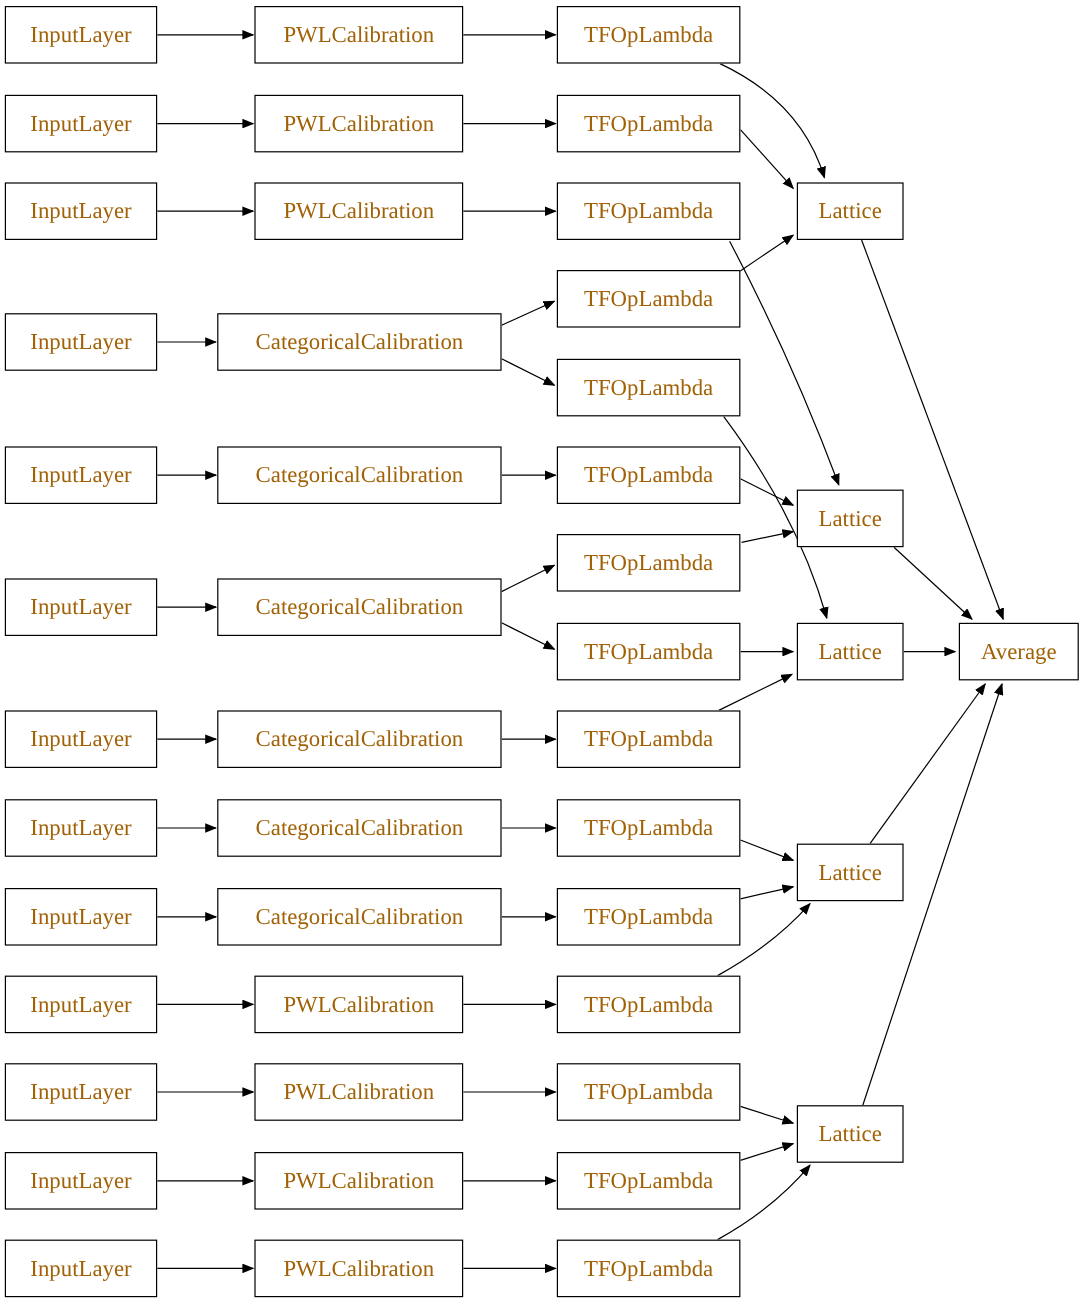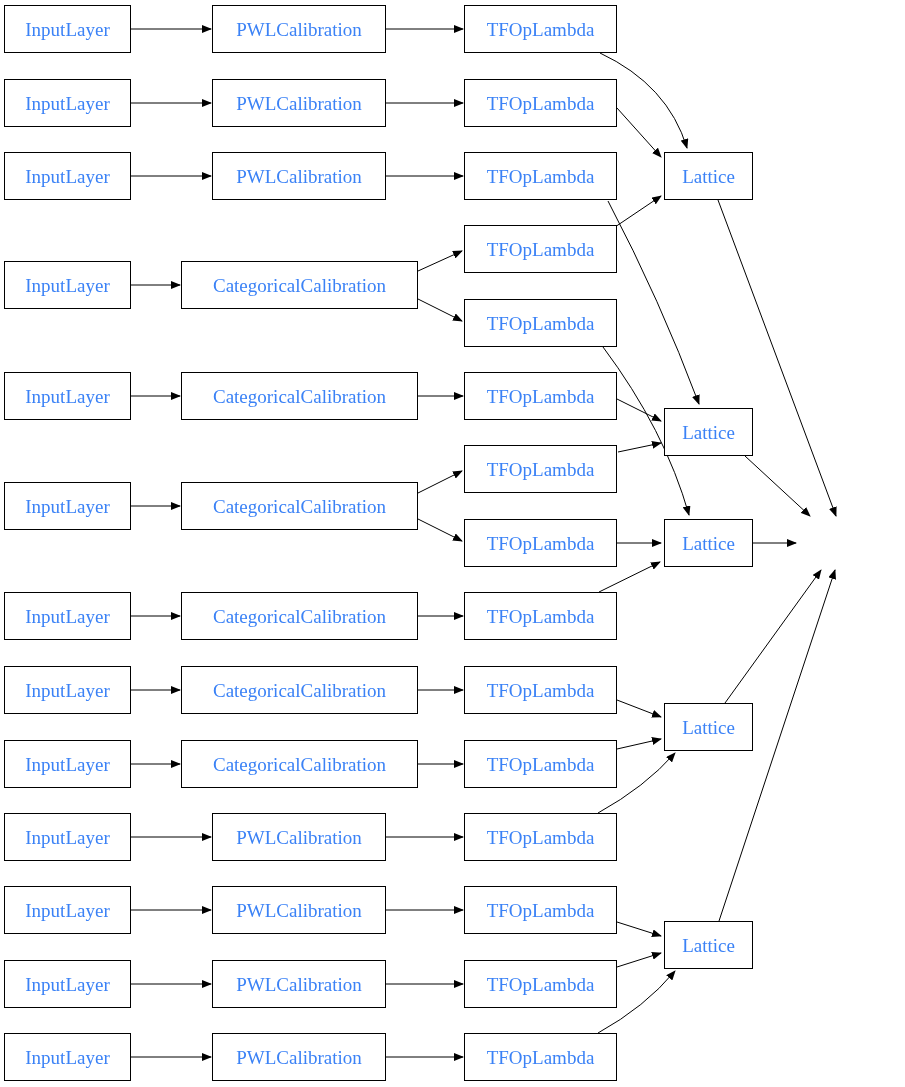--- a/index.html
+++ b/index.html
@@ -30,21 +30,21 @@
   .node {
     position: absolute;
     box-sizing: border-box;
     border: 1px solid #000000;
     background: #ffffff;
     display: flex;
     align-items: center;
     justify-content: center;
     font-size: 19px;
     line-height: 1;
-    color: #3b82f6;
+    color: #a16207;
     white-space: nowrap;
   }
   .edge {
     fill: none;
     stroke: #000000;
     stroke-width: 1;
   }
 </style>
 </head>
 <body>
@@ -237,14 +237,17 @@
       </div>
       <div class="node" style="left: 664px; top: 519px; width: 89px; height: 48px;">
         <span>Lattice</span>
       </div>
       <div class="node" style="left: 664px; top: 703px; width: 89px; height: 48px;">
         <span>Lattice</span>
       </div>
       <div class="node" style="left: 664px; top: 921px; width: 89px; height: 48px;">
         <span>Lattice</span>
       </div>
+      <div class="node" style="left: 799px; top: 519px; width: 100px; height: 48px;">
+        <span>Average</span>
+      </div>
     </div>
 </div>
 
 </body></html>

